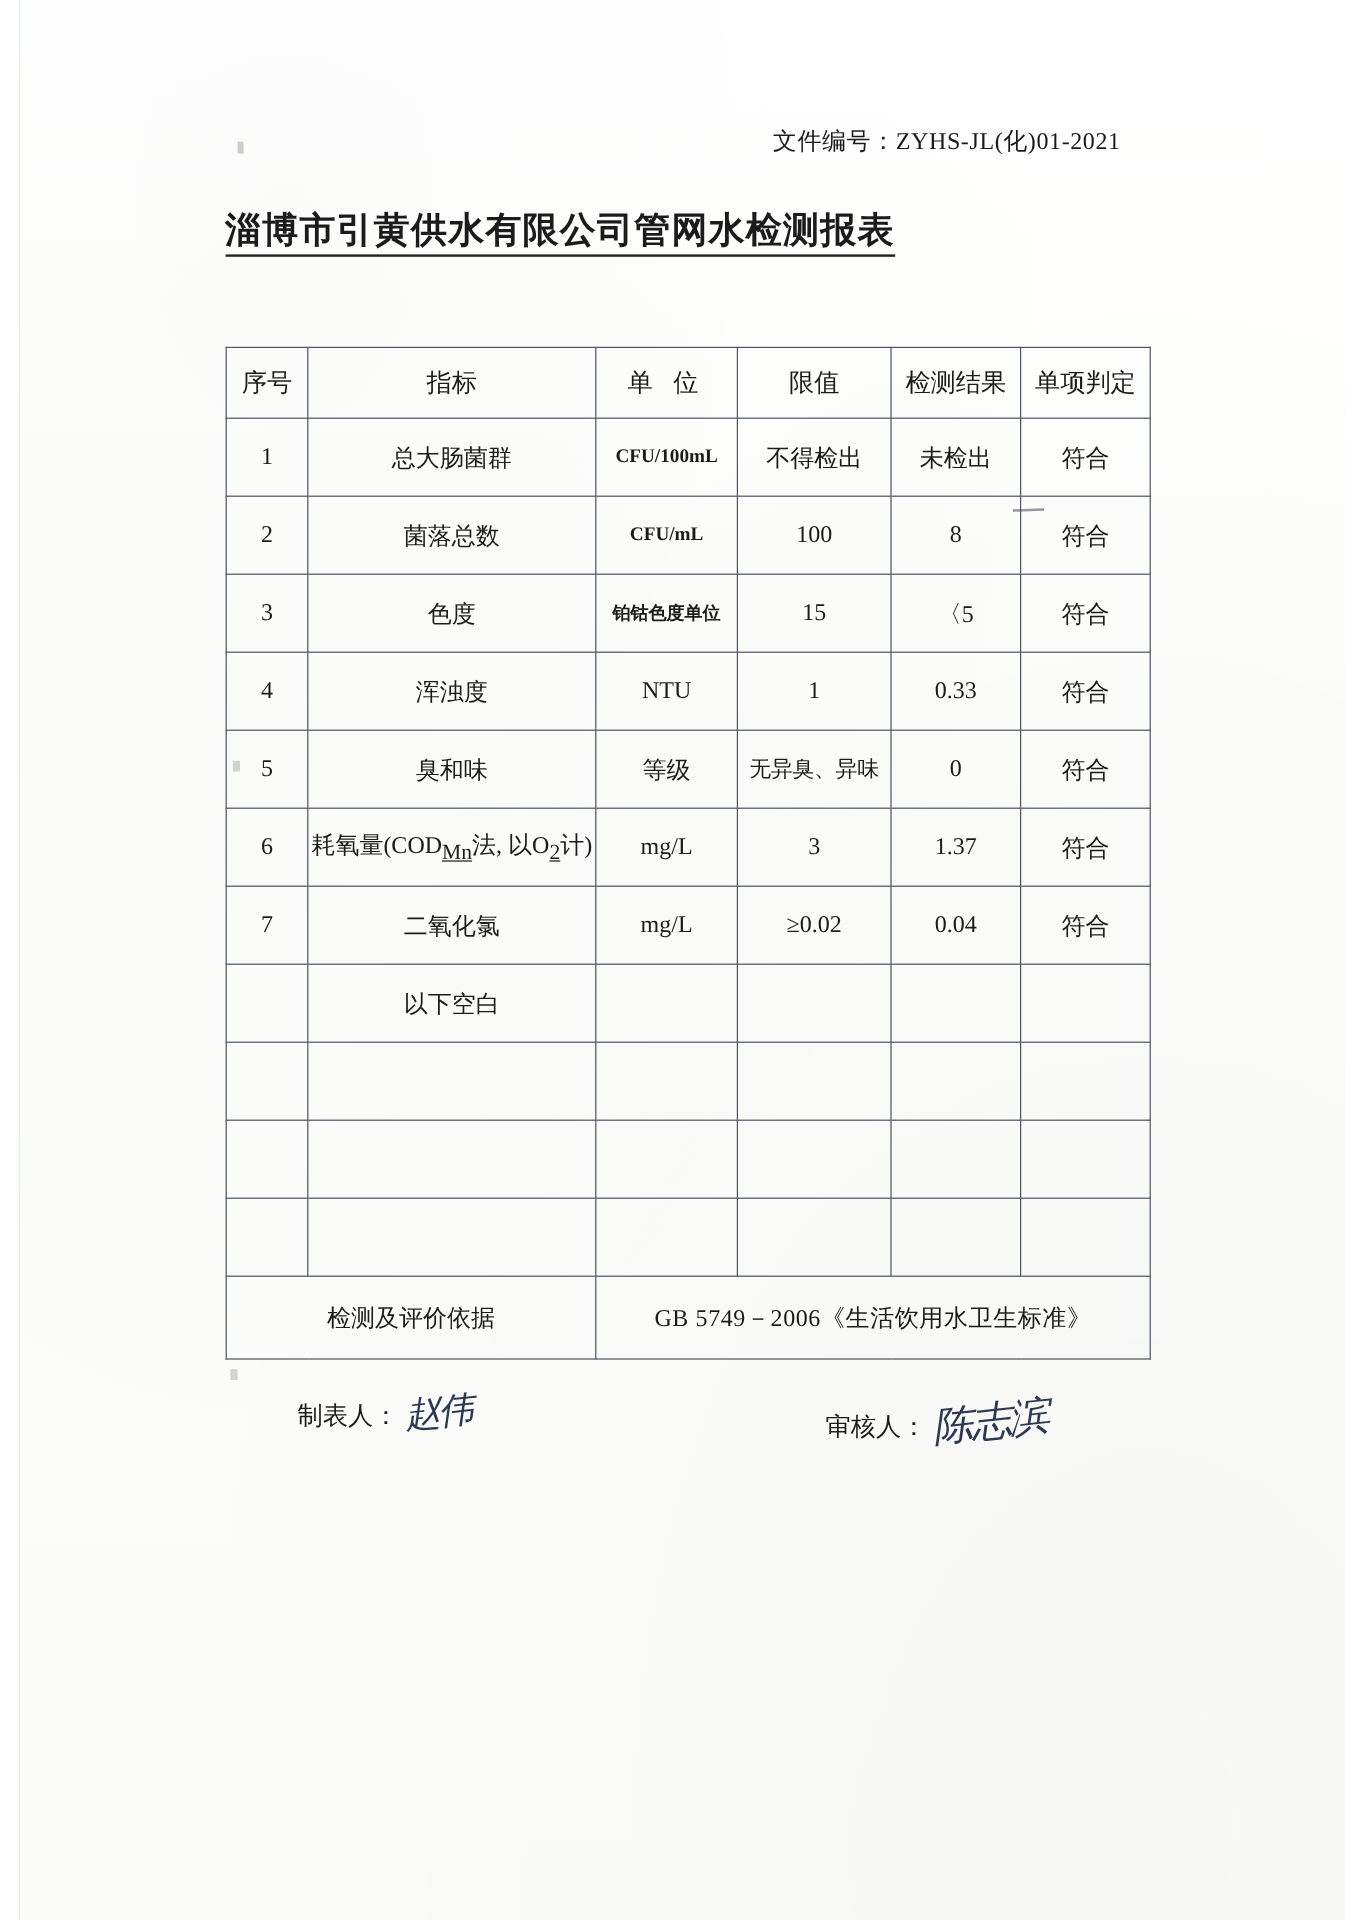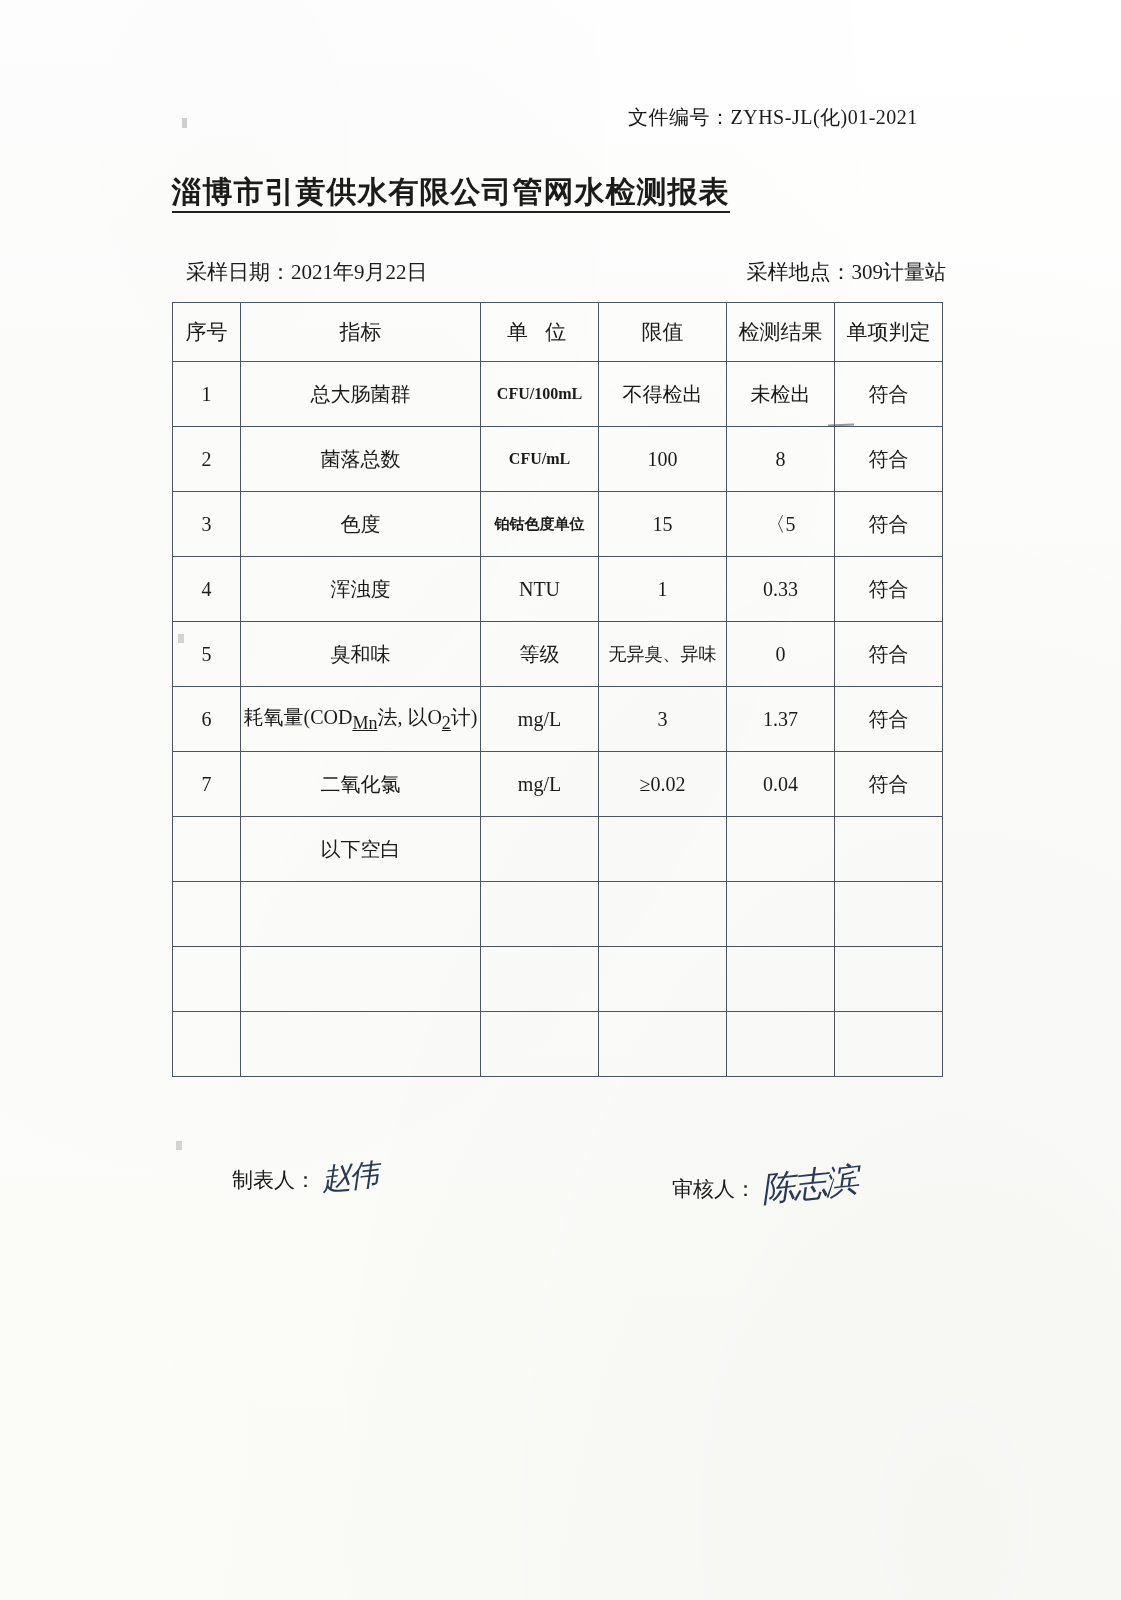--- a/index.html
+++ b/index.html
@@ -12,20 +12,21 @@
     height: 1600px;
     position: relative;
     font-family: "Liberation Serif", serif;
     color: #1b1b1b;
     overflow: hidden;
   }
   .page {
     position: absolute;
     inset: 0;
     background: #22c55e;
+    margin-left: 16px;
   }
   
   .page::before {
     content: "";
     position: absolute;
     inset: 0;
     background:
       radial-gradient(ellipse at 20% 10%, rgba(0,0,0,0.012), rgba(0,0,0,0) 60%),
       radial-gradient(ellipse at 85% 95%, rgba(0,0,0,0.02), rgba(0,0,0,0) 65%),
       linear-gradient(180deg, #ffffff 0%, #fcfcfa 40%, #fbfbf8 100%);
@@ -61,21 +62,21 @@
     top: 258px;
     left: 186px;
     width: 760px;
     display: flex;
     justify-content: space-between;
     font-size: 21px;
   }
 
   table.report {
     position: absolute;
-    top: 302px;
+    top: 289px;
     left: 172px;
     width: 770px;
     border-collapse: collapse;
     table-layout: fixed;
     border-radius: 22px;
   }
   table.report td, table.report th {
     border: 1.3px solid #4a5560;
     text-align: center;
     vertical-align: middle;
@@ -183,24 +184,20 @@
 <div class="page">
 
   <div class="mark-1"></div>
   <div class="mark-2"></div>
   <div class="mark-3"></div>
 
   <div class="doc-code">文件编号：ZYHS-JL(化)01-2021</div>
 
   <div class="title"><span>淄博市引黄供水有限公司管网水检测报表</span></div>
 
-  <div class="meta-row">
-    <div>采样日期：2021年9月22日</div>
-    <div>采样地点：309计量站</div>
-  </div>
 
   <table class="report">
     <colgroup>
       <col class="c0">
         <col class="c1">
         <col class="c2">
         <col class="c3">
         <col class="c4">
         <col class="c5">
     </colgroup>
@@ -296,20 +293,24 @@
         <td class="judge"></td>
       </tr>
       <tr class="blank">
         <td class="idx"></td>
         <td class="name"></td>
         <td class="unit"></td>
         <td class="limit"></td>
         <td class="result"></td>
         <td class="judge"></td>
       </tr>
+      <tr class="basis">
+        <td class="basis-label" colspan="2">检测及评价依据</td>
+        <td class="basis-value" colspan="4">GB 5749－2006《生活饮用水卫生标准》</td>
+      </tr>
     </tbody>
   </table>
 
   <div class="stray-line"></div>
 
   <div class="signature-row">
     <div class="sig-maker">
       <span>制表人：</span>
       <span class="ink">赵伟</span>
     </div>

